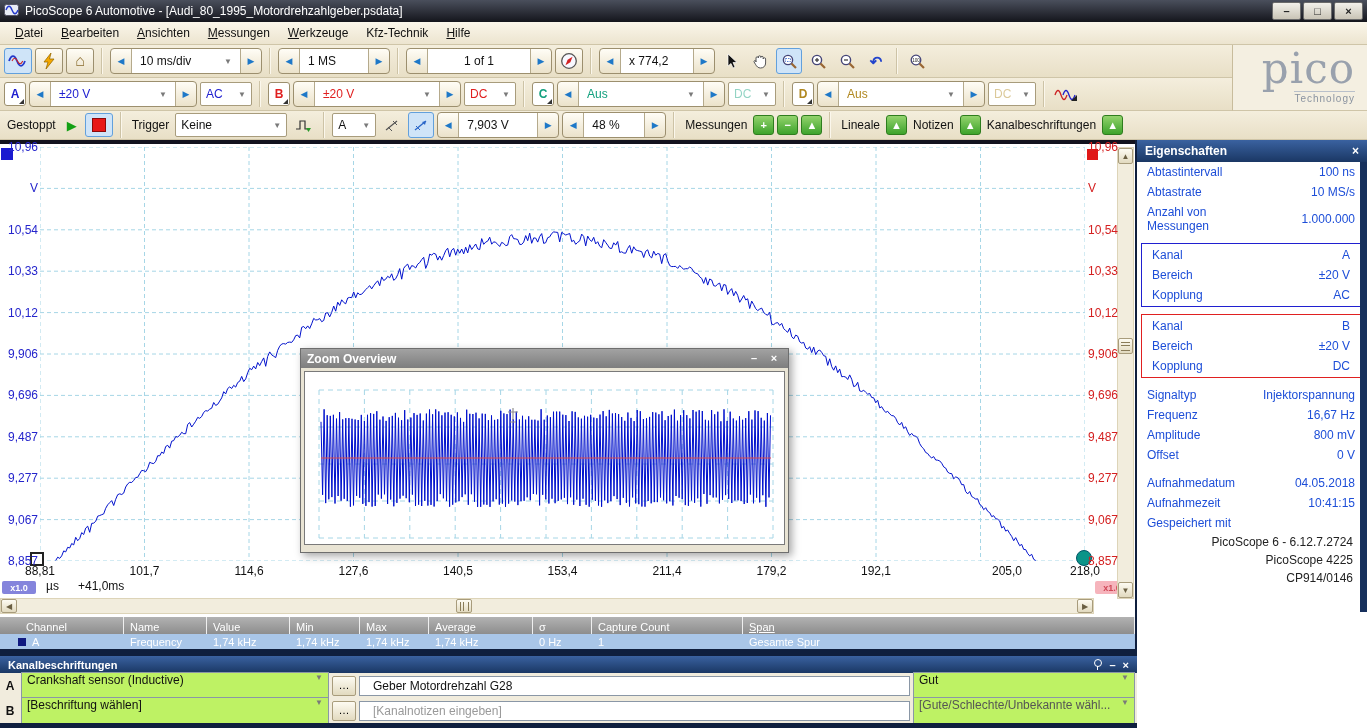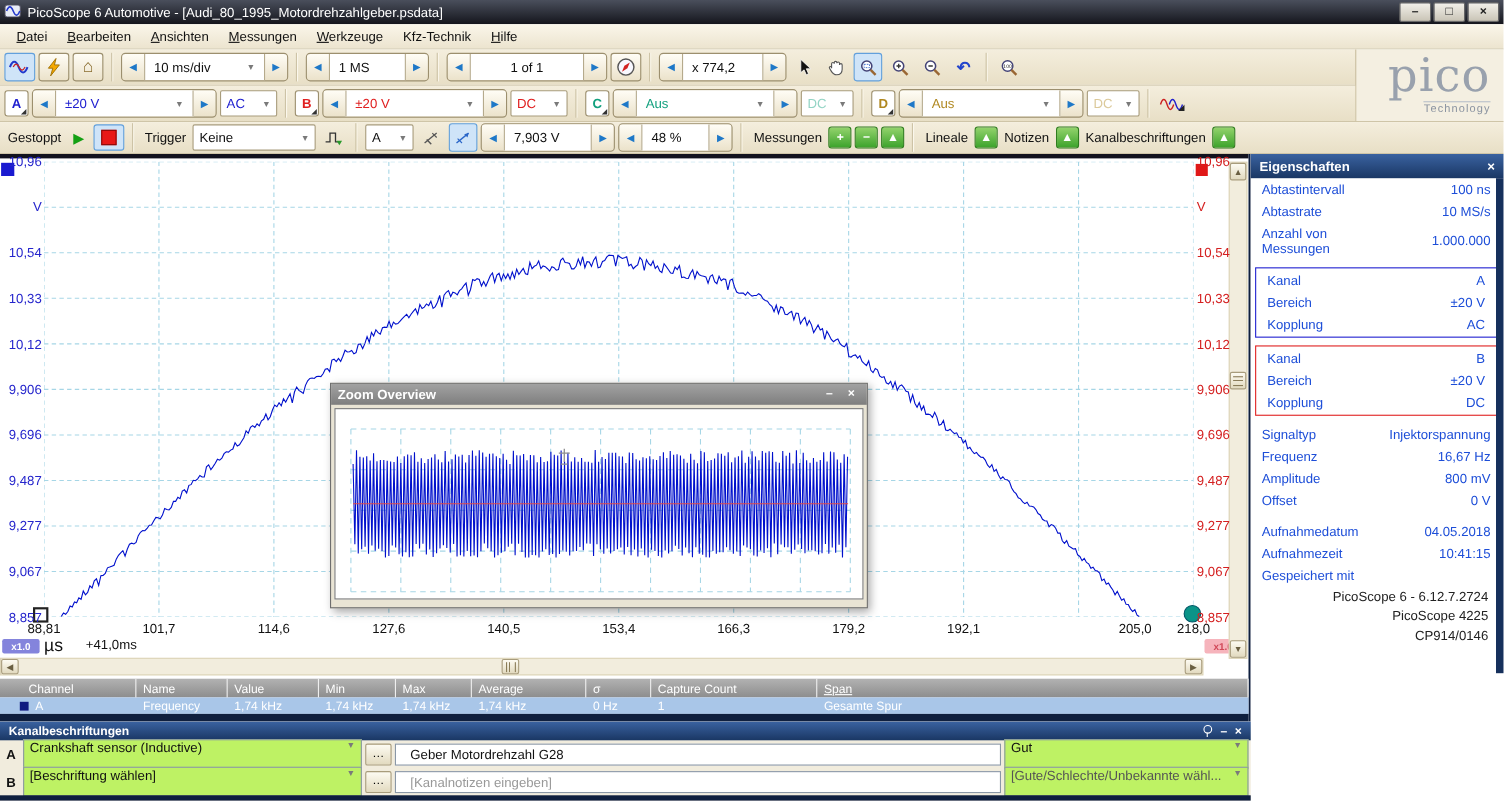--- a/index.html
+++ b/index.html
@@ -67,21 +67,21 @@
   .xlab{position:absolute;top:424px;transform:translateX(-50%);font-size:12px;color:#111;white-space:nowrap}
   .marker{position:absolute}
   #mkA{left:1px;top:8px;width:12px;height:12px;background:#1a1ad0}
   #mkG{left:30px;top:412px;width:10px;height:10px;background:#fff;border:2px solid #222}
   #mkB{left:1087px;top:9px;width:11px;height:11px;background:#e01818}
   #mkT{left:1076px;top:410px;width:14px;height:14px;background:#0a9488;border:1px solid #056;border-radius:50%}
   .badge{position:absolute;top:441px;height:13px;width:34px;font-size:9px;font-weight:bold;
          display:flex;align-items:center;justify-content:center;border-radius:2px}
   #badgeL{left:2px;background:#8484dc;color:#fff}
   #badgeR{left:1095px;background:#f6b4bc;color:#d04858}
-  #xunit{position:absolute;left:40px;top:439px;font-size:16px}
+  #xunit{position:absolute;left:46px;top:439px;font-size:12px}
   #xoffset{position:absolute;left:78px;top:439px;font-size:12px}
 
   
   .sbb{background:linear-gradient(#fdfbf2,#e2dabf);border:1px solid #a89c7c;border-radius:2px;
        display:flex;align-items:center;justify-content:center;color:#6a5f42;font-size:8px;box-sizing:border-box}
   #hscroll{position:absolute;left:0;top:458px;width:1094px;height:16px;background:#f2eddd;border:1px solid #ddd4b8;box-sizing:border-box}
   #hscroll .sbb{position:absolute;top:0;width:16px;height:14px}
   #hgrip{position:absolute;left:455px;top:0;width:18px;height:14px}
   .griplines{width:7px;height:9px;border-left:1px solid #8a7c58;border-right:1px solid #8a7c58;
              background:linear-gradient(90deg,transparent 2px,#8a7c58 2px,#8a7c58 3px,transparent 3px)}
@@ -525,24 +525,24 @@
     <div class="ylab l" style="top: 372.6px; color: rgb(37, 37, 204);">9,067</div>
     <div class="ylab r" style="top: 372.6px; color: rgb(212, 32, 32);">9,067</div>
     <div class="ylab l" style="top: 414px; color: rgb(37, 37, 204);">8,857</div>
     <div class="ylab r" style="top: 414px; color: rgb(212, 32, 32);">8,857</div>
     <div class="xlab" style="left: 40px;">88,81</div>
     <div class="xlab" style="left: 144.5px;">101,7</div>
     <div class="xlab" style="left: 249px;">114,6</div>
     <div class="xlab" style="left: 353.5px;">127,6</div>
     <div class="xlab" style="left: 458px;">140,5</div>
     <div class="xlab" style="left: 562.5px;">153,4</div>
-    <div class="xlab" style="left: 667px;">166,3</div>
+    <div class="xlab" style="left: 667px;">211,4</div>
     <div class="xlab" style="left: 771.5px;">179,2</div>
     <div class="xlab" style="left: 876px;">192,1</div>
-    <div class="xlab" style="left: 1032px;">205,0</div>
+    <div class="xlab" style="left: 1007px;">205,0</div>
     <div class="xlab" style="left: 1085px;">218,0</div>
   </div>
 
 <div class="abs" id="vdiv"></div>
 <div class="abs" id="props">
   <div id="props-title">
     <span>Eigenschaften</span>
     <span class="x">×</span>
   </div>
   <div id="props-rows-top">

